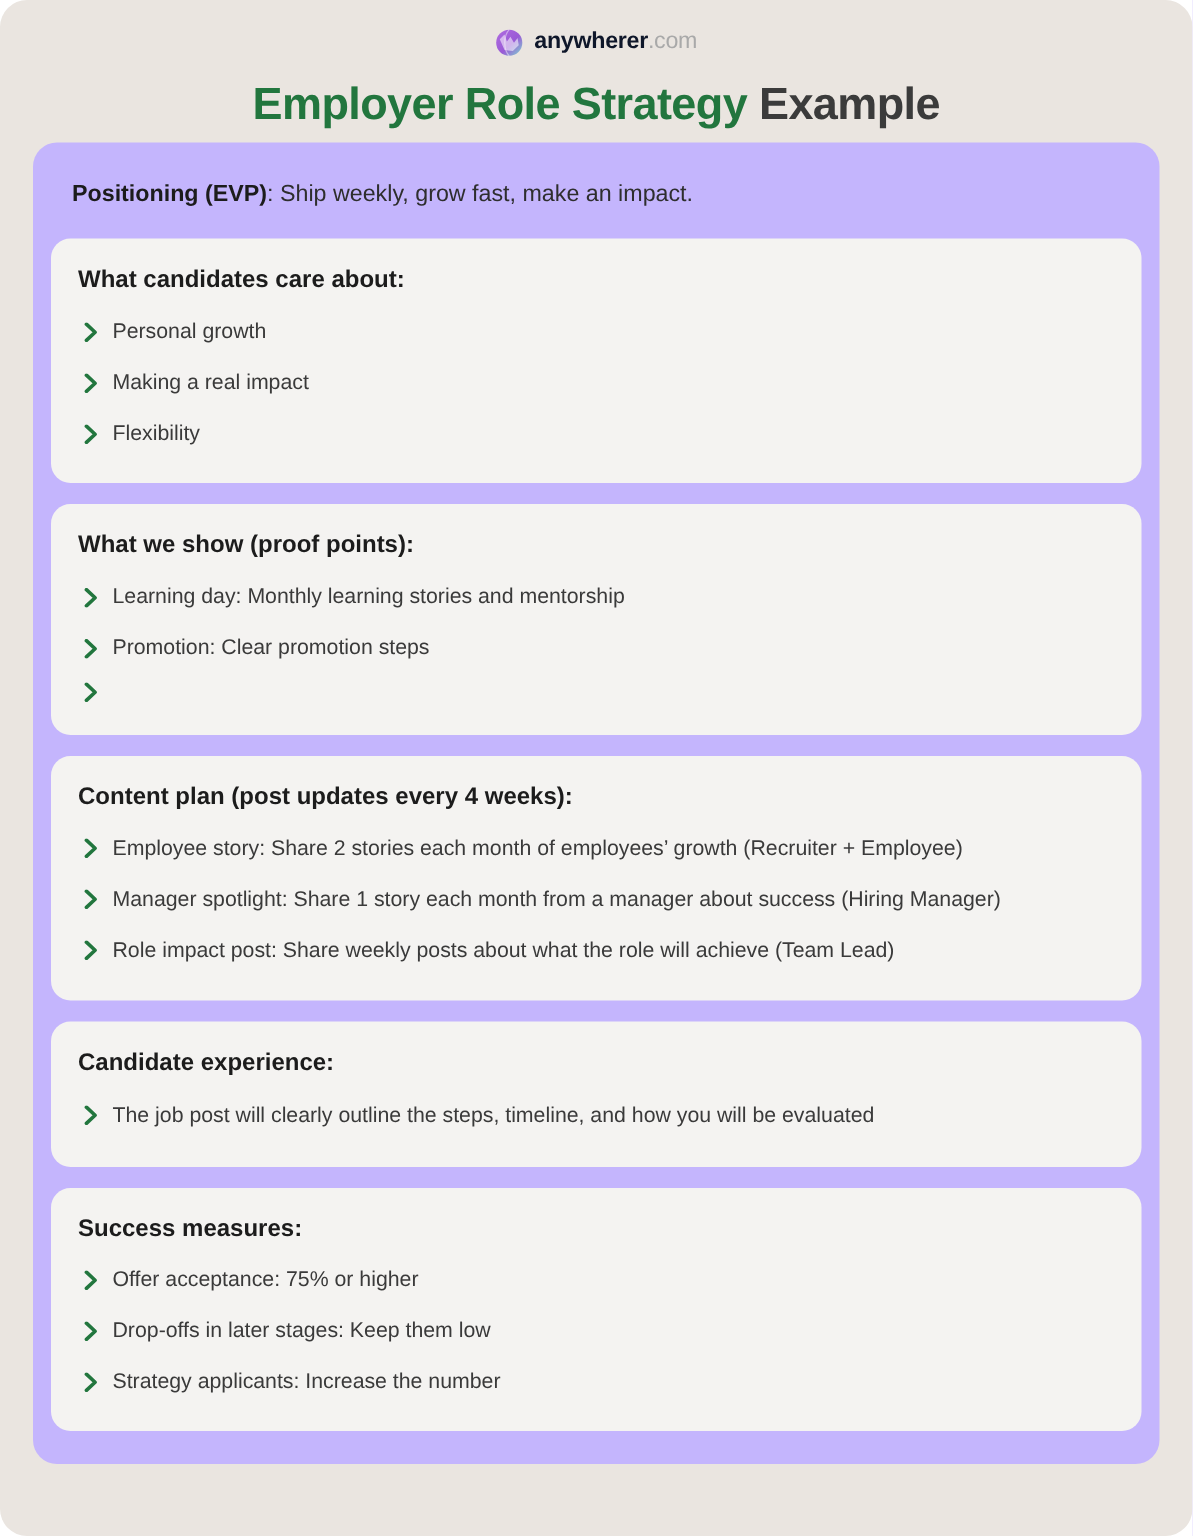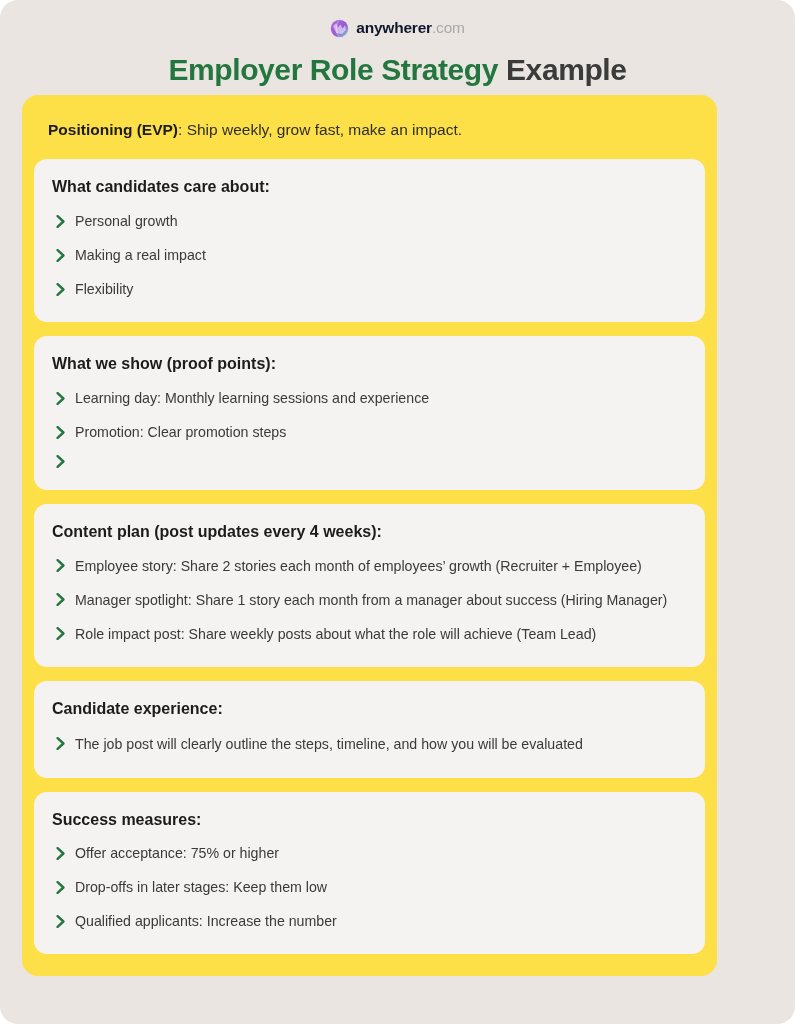--- a/index.html
+++ b/index.html
@@ -65,22 +65,22 @@
     line-height: 1.15;
   }
   .title-accent { color: #22763e; }
   .title-rest { color: #3b3b3b; }
 
   
   .sheet {
     position: absolute;
     left: 22px;
     top: 95px;
-    width: 695px;
-    background: #fde047;
+    width: 751px;
+    background: #c4b5fd;
     border-radius: 16px;
     padding: 0 0 22px 0;
     box-sizing: border-box;
   }
 
   .lead {
     margin: 0;
     padding: 24px 26px 0 26px;
     font-size: 15.5px;
     color: #2e2e2e;
@@ -202,21 +202,21 @@
         </div>
         <div class="section tight">
           <div class="section-title"><span>What we show (proof points)</span><span class="colon">:</span></div>
           <ul class="bullets">
             <li class="bullet">
               <span style="display: flex; flex: 0 0 auto;">
                 <svg class="chev" viewBox="0 0 10 13" aria-hidden="true">
                   <path d="M1.6 1.1 L7.4 6.5 L1.6 11.9" fill="none" stroke="#22763e" stroke-width="2.4" stroke-linecap="round" stroke-linejoin="round"></path>
                 </svg>
               </span>
-              <span class="bullet-text">Learning day: Monthly learning sessions and experience</span>
+              <span class="bullet-text">Learning day: Monthly learning stories and mentorship</span>
             </li>
             <li class="bullet">
               <span style="display: flex; flex: 0 0 auto;">
                 <svg class="chev" viewBox="0 0 10 13" aria-hidden="true">
                   <path d="M1.6 1.1 L7.4 6.5 L1.6 11.9" fill="none" stroke="#22763e" stroke-width="2.4" stroke-linecap="round" stroke-linejoin="round"></path>
                 </svg>
               </span>
               <span class="bullet-text">Promotion: Clear promotion steps</span>
             </li>
             <li class="bullet">
@@ -288,20 +288,20 @@
                 </svg>
               </span>
               <span class="bullet-text">Drop-offs in later stages: Keep them low</span>
             </li>
             <li class="bullet">
               <span style="display: flex; flex: 0 0 auto;">
                 <svg class="chev" viewBox="0 0 10 13" aria-hidden="true">
                   <path d="M1.6 1.1 L7.4 6.5 L1.6 11.9" fill="none" stroke="#22763e" stroke-width="2.4" stroke-linecap="round" stroke-linejoin="round"></path>
                 </svg>
               </span>
-              <span class="bullet-text">Qualified applicants: Increase the number</span>
+              <span class="bullet-text">Strategy applicants: Increase the number</span>
             </li>
           </ul>
         </div>
       </div>
 
   </div>
 </div>
 
 </body></html>

